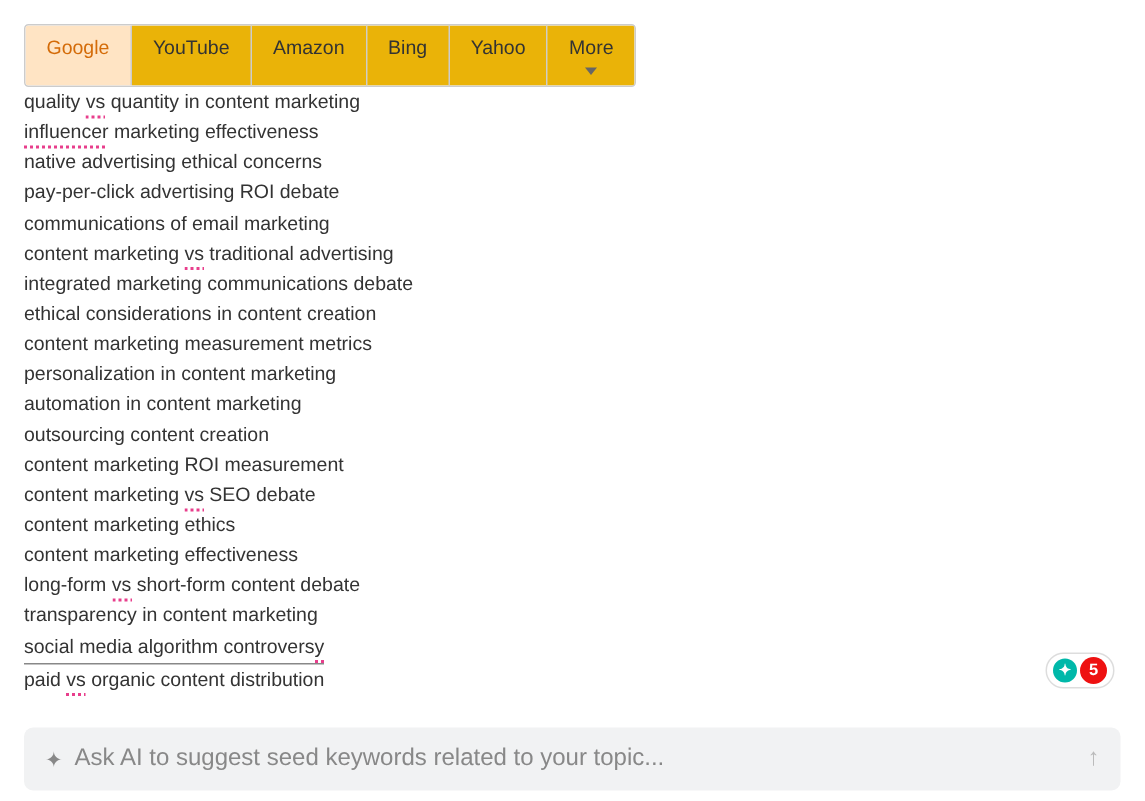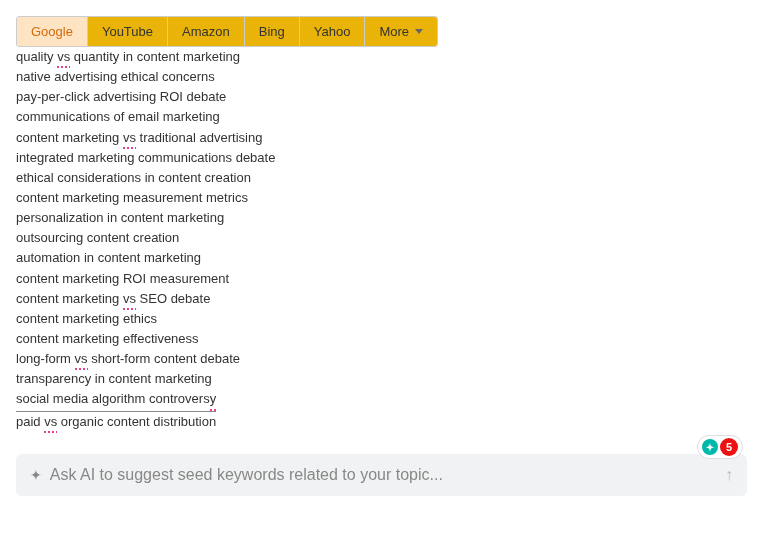--- a/index.html
+++ b/index.html
@@ -2,21 +2,21 @@
 <html><head>
 <meta charset="utf-8">
 <style>
   * { box-sizing: border-box; margin: 0; padding: 0; }
   body { font-family: Arial, Helvetica, sans-serif; font-size: 13px; color: #333; background: #fff; width: 763px; }
   
   .container { padding: 16px; }
   
   .tabs { display: flex; border: 1px solid #ccc; border-radius: 3px; overflow: hidden; width: fit-content; text-align: center; }
   .tab { padding: 7px 14px; border-right: 1px solid #ccc; cursor: pointer; font-size: 13px; color: #333; background: #eab308; }
-  .tab:last-child { border-right: none; }
+  .tab:last-child { border-right: none; flex-direction: column; }
   .tab.active { background: #ffe4c4; color: #d46b08; }
   .tab-more { display: flex; align-items: center; gap: 6px; }
   .caret-down { width: 0; height: 0; border-left: 4px solid transparent; border-right: 4px solid transparent; border-top: 5px solid #666; }
   
   .keyword-list { line-height: 1.55; font-size: 13px; color: #333; }
   .keyword-list div { }
   
   .spell-wrap { position: relative; display: inline-block; }
   .spell-wrap::after { content: ""; position: absolute; left: 0; right: 0; bottom: -1px; height: 2px; background-image: linear-gradient(90deg, #e83e8c 0, #e83e8c 2px, transparent 2px, transparent 4px); background-size: 4px 2px; }
   
@@ -42,30 +42,31 @@
     <div class="tab">Bing</div>
     <div class="tab">Yahoo</div>
     <div class="tab tab-more">
       <span>More</span>
       <span class="caret-down"></span>
     </div>
   </div>
 
   <div class="keyword-list">
     <div>quality <span class="spell-wrap">vs</span> quantity in content marketing</div>
+    <div><span class="spell-wrap">influencer</span> marketing effectiveness</div>
     <div>native advertising ethical concerns</div>
     <div>pay-per-click advertising ROI debate</div>
     <div>communications of email marketing</div>
     <div>content marketing <span class="spell-wrap">vs</span> traditional advertising</div>
     <div>integrated marketing communications debate</div>
     <div>ethical considerations in content creation</div>
     <div>content marketing measurement metrics</div>
     <div>personalization in content marketing</div>
+    <div>automation in content marketing</div>
     <div>outsourcing content creation</div>
-    <div>automation in content marketing</div>
     <div>content marketing ROI measurement</div>
     <div>content marketing <span class="spell-wrap">vs</span> SEO debate</div>
     <div>content marketing ethics</div>
     <div>content marketing effectiveness</div>
     <div>long-form <span class="spell-wrap">vs</span> short-form content debate</div>
     <div>transparency in content marketing</div>
     <div><span class="last-underline">social media algorithm controvers<span class="spell-wrap">y</span></span></div>
     <div>paid <span class="spell-wrap">vs</span> organic content distribution</div>
   </div>
 

